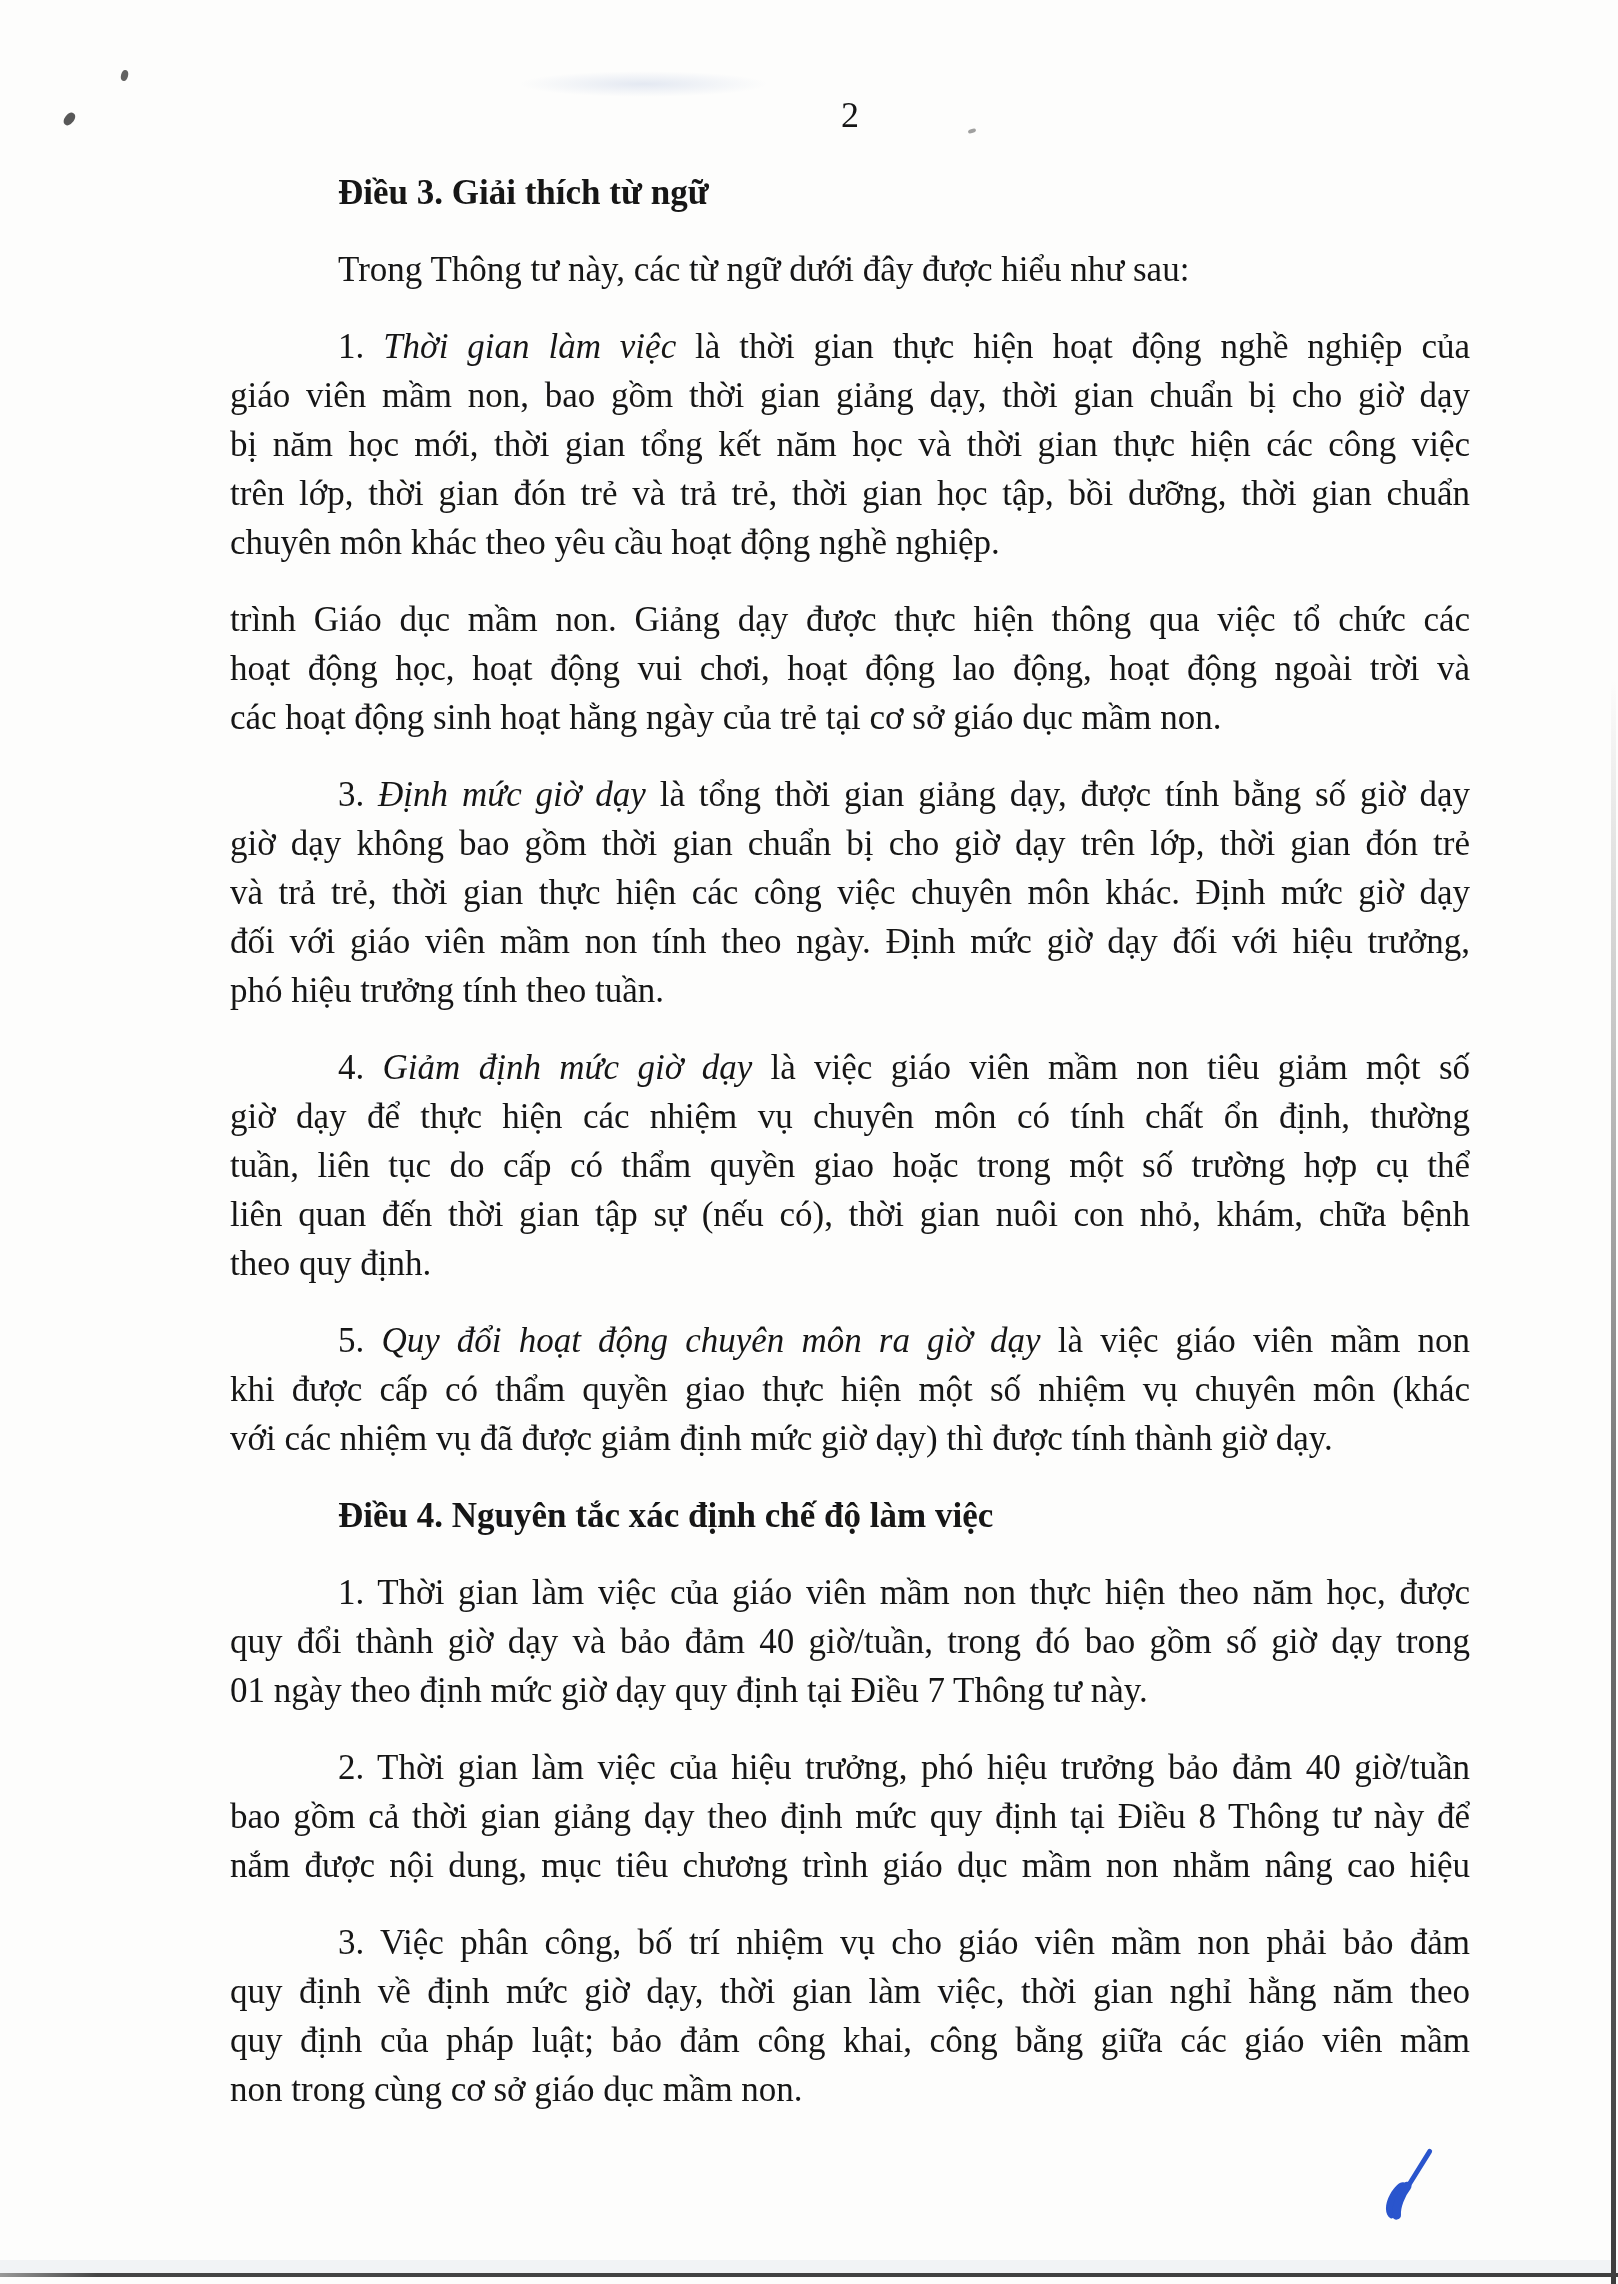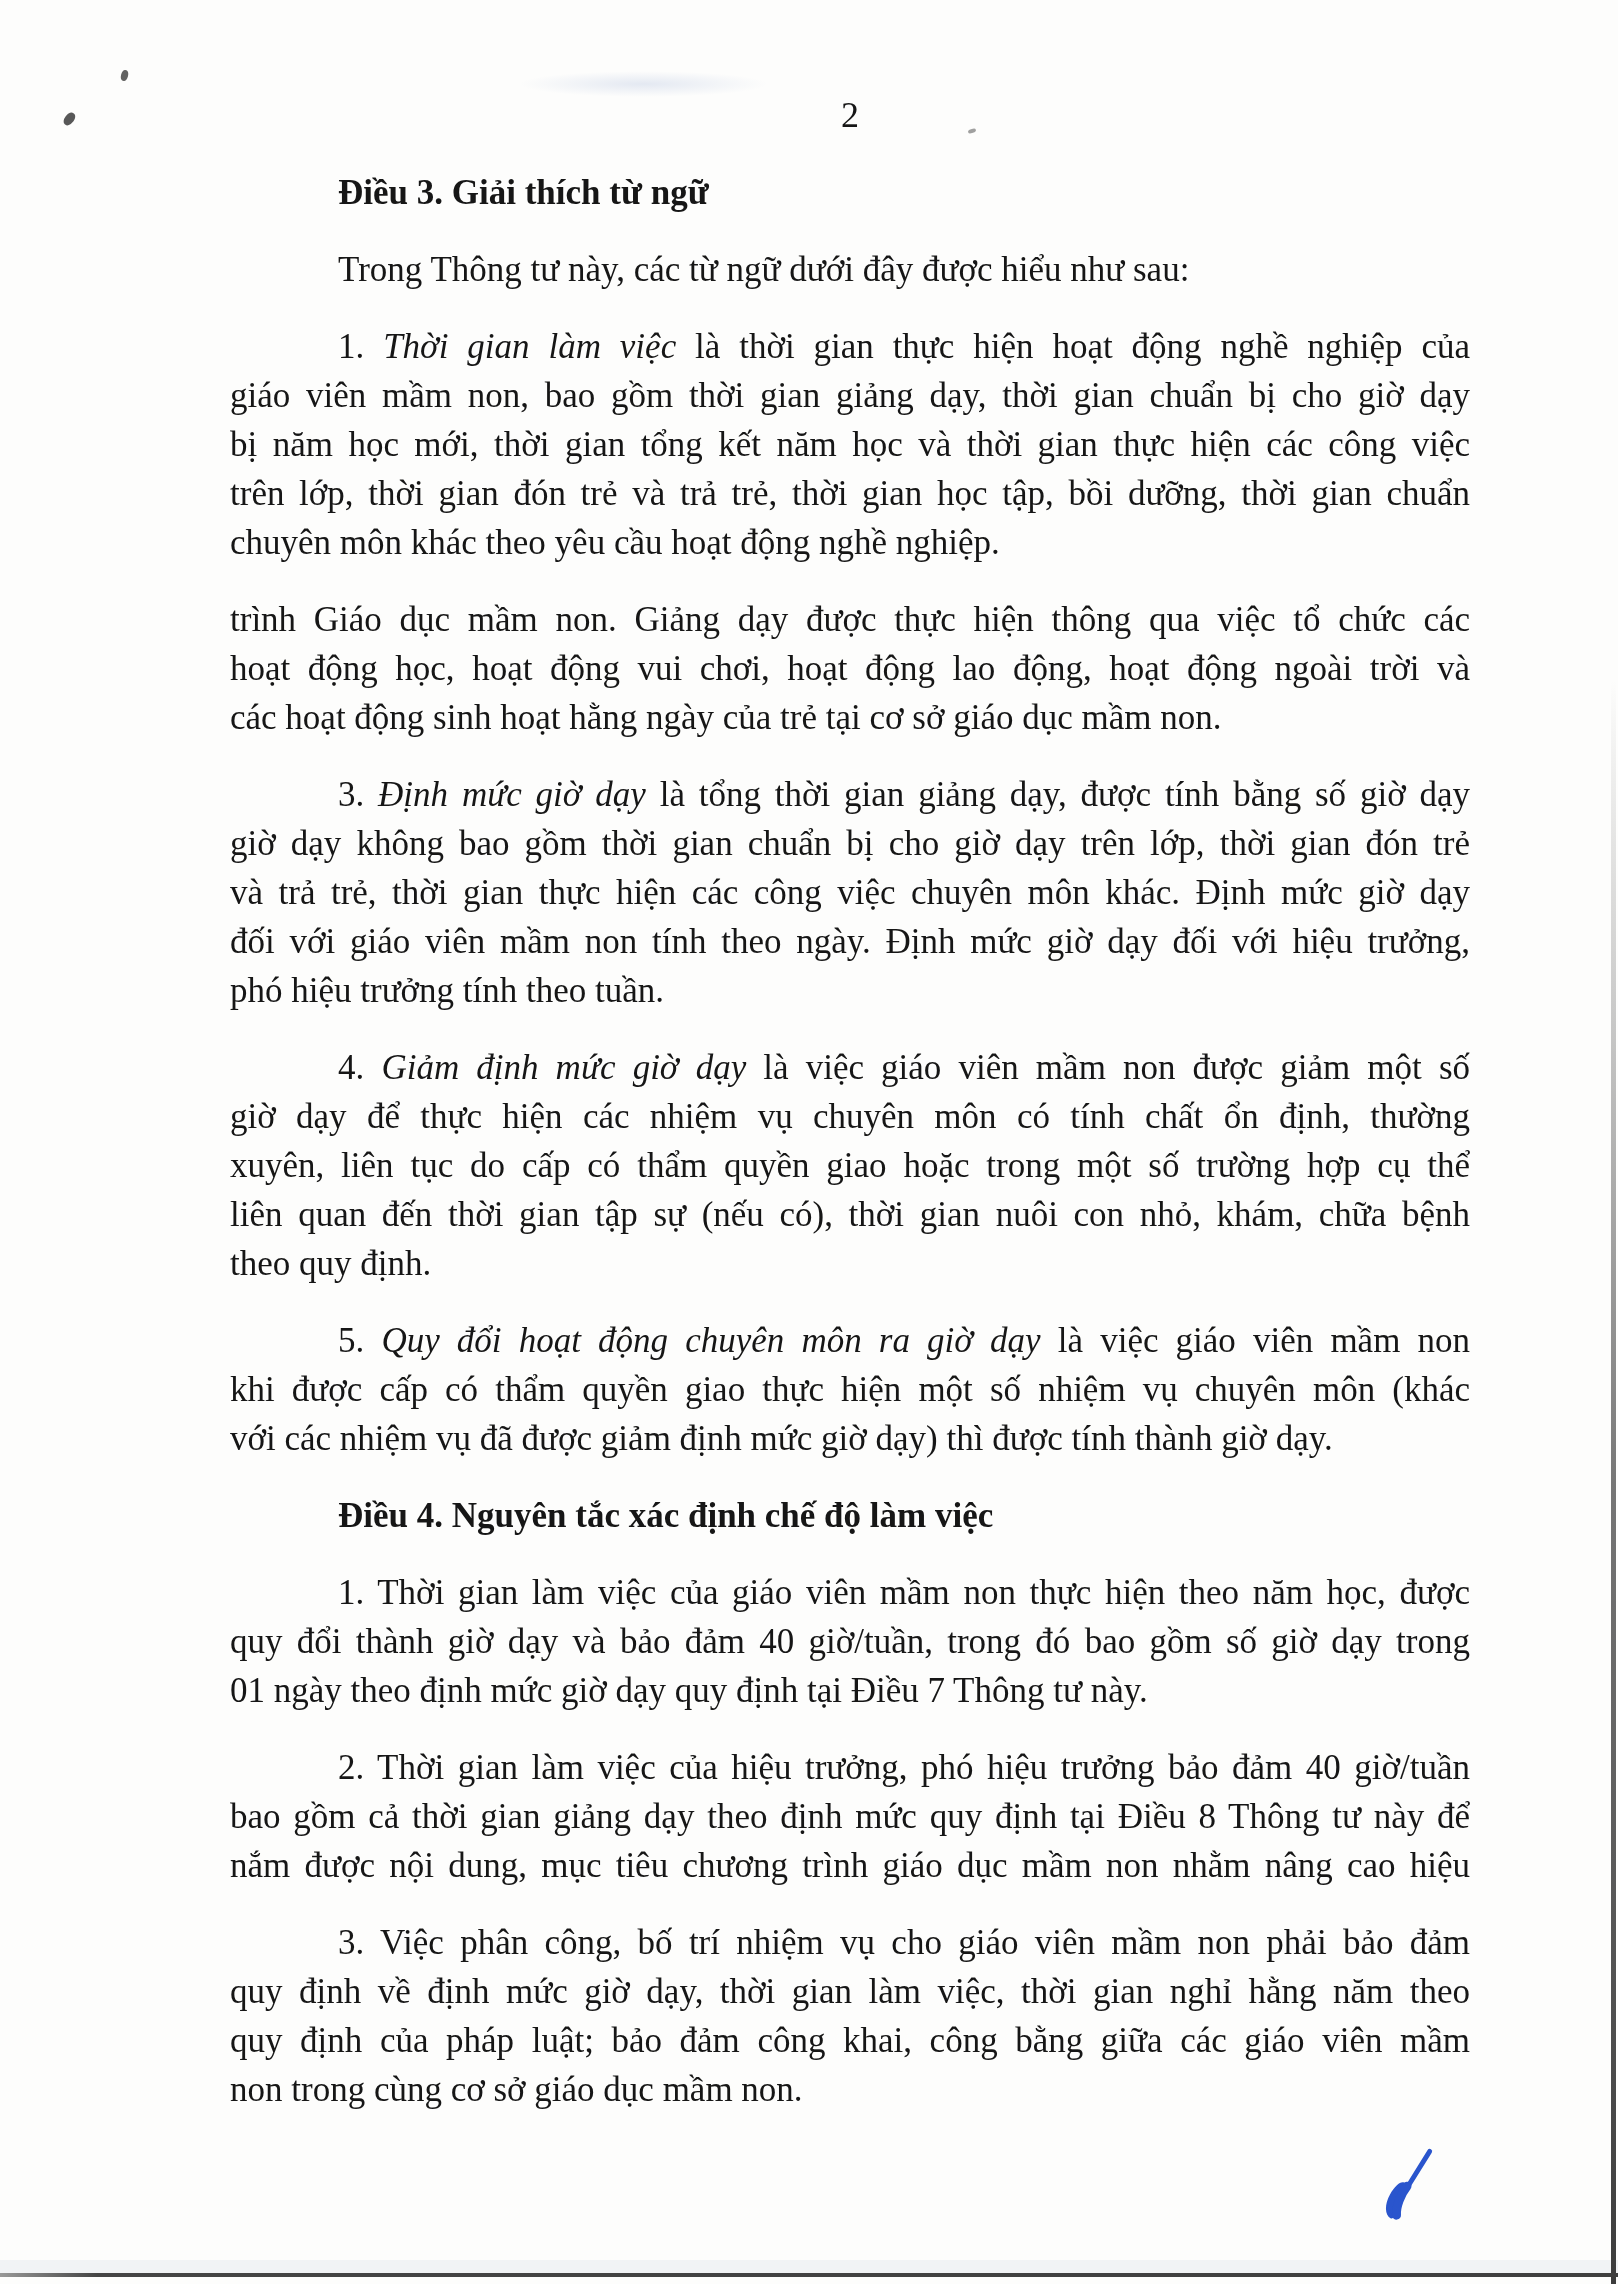--- a/index.html
+++ b/index.html
@@ -98,23 +98,23 @@
           <div class="line"><span>các hoạt động sinh hoạt hằng ngày của trẻ tại cơ sở giáo dục mầm non.</span></div>
         </div>
         <div class="block para">
           <div class="line indent fill"><span>3. </span><span class="it">Định mức giờ dạy</span><span> là tổng thời gian giảng dạy, được tính bằng số giờ dạy</span></div>
           <div class="line fill"><span>giờ dạy không bao gồm thời gian chuẩn bị cho giờ dạy trên lớp, thời gian đón trẻ</span></div>
           <div class="line fill"><span>và trả trẻ, thời gian thực hiện các công việc chuyên môn khác. Định mức giờ dạy</span></div>
           <div class="line fill"><span>đối với giáo viên mầm non tính theo ngày. Định mức giờ dạy đối với hiệu trưởng,</span></div>
           <div class="line"><span>phó hiệu trưởng tính theo tuần.</span></div>
         </div>
         <div class="block para">
-          <div class="line indent fill"><span>4. </span><span class="it">Giảm định mức giờ dạy</span><span> là việc giáo viên mầm non được giảm một số</span></div>
+          <div class="line indent fill"><span>4. </span><span class="it">Giảm định mức giờ dạy</span><span> là việc giáo viên mầm non tiêu giảm một số</span></div>
           <div class="line fill"><span>giờ dạy để thực hiện các nhiệm vụ chuyên môn có tính chất ổn định, thường</span></div>
-          <div class="line fill"><span>xuyên, liên tục do cấp có thẩm quyền giao hoặc trong một số trường hợp cụ thể</span></div>
+          <div class="line fill"><span>tuần, liên tục do cấp có thẩm quyền giao hoặc trong một số trường hợp cụ thể</span></div>
           <div class="line fill"><span>liên quan đến thời gian tập sự (nếu có), thời gian nuôi con nhỏ, khám, chữa bệnh</span></div>
           <div class="line"><span>theo quy định.</span></div>
         </div>
         <div class="block para">
           <div class="line indent fill"><span>5. </span><span class="it">Quy đổi hoạt động chuyên môn ra giờ dạy</span><span> là việc giáo viên mầm non</span></div>
           <div class="line fill"><span>khi được cấp có thẩm quyền giao thực hiện một số nhiệm vụ chuyên môn (khác</span></div>
           <div class="line"><span>với các nhiệm vụ đã được giảm định mức giờ dạy) thì được tính thành giờ dạy.</span></div>
         </div>
         <div class="block heading">
           <div class="line indent"><span>Điều 4. Nguyên tắc xác định chế độ làm việc</span></div>

